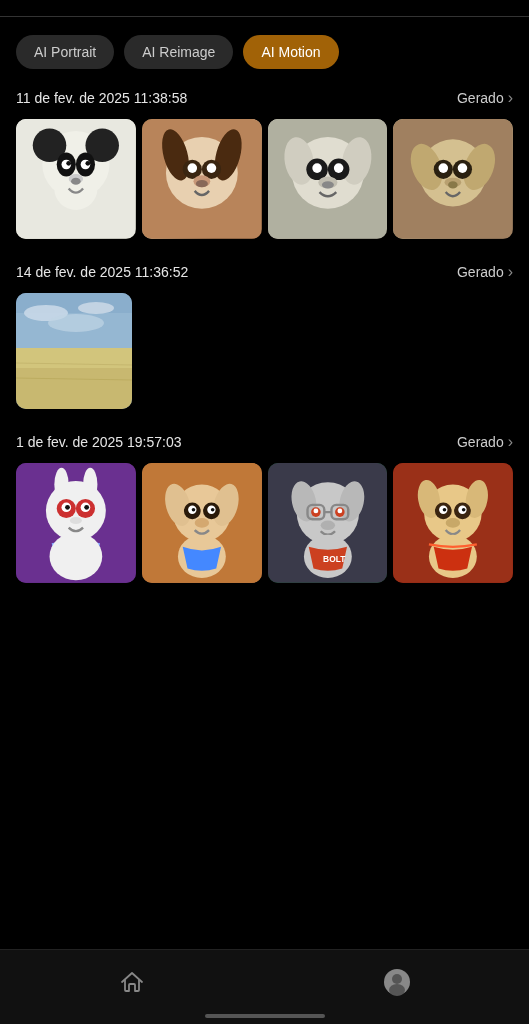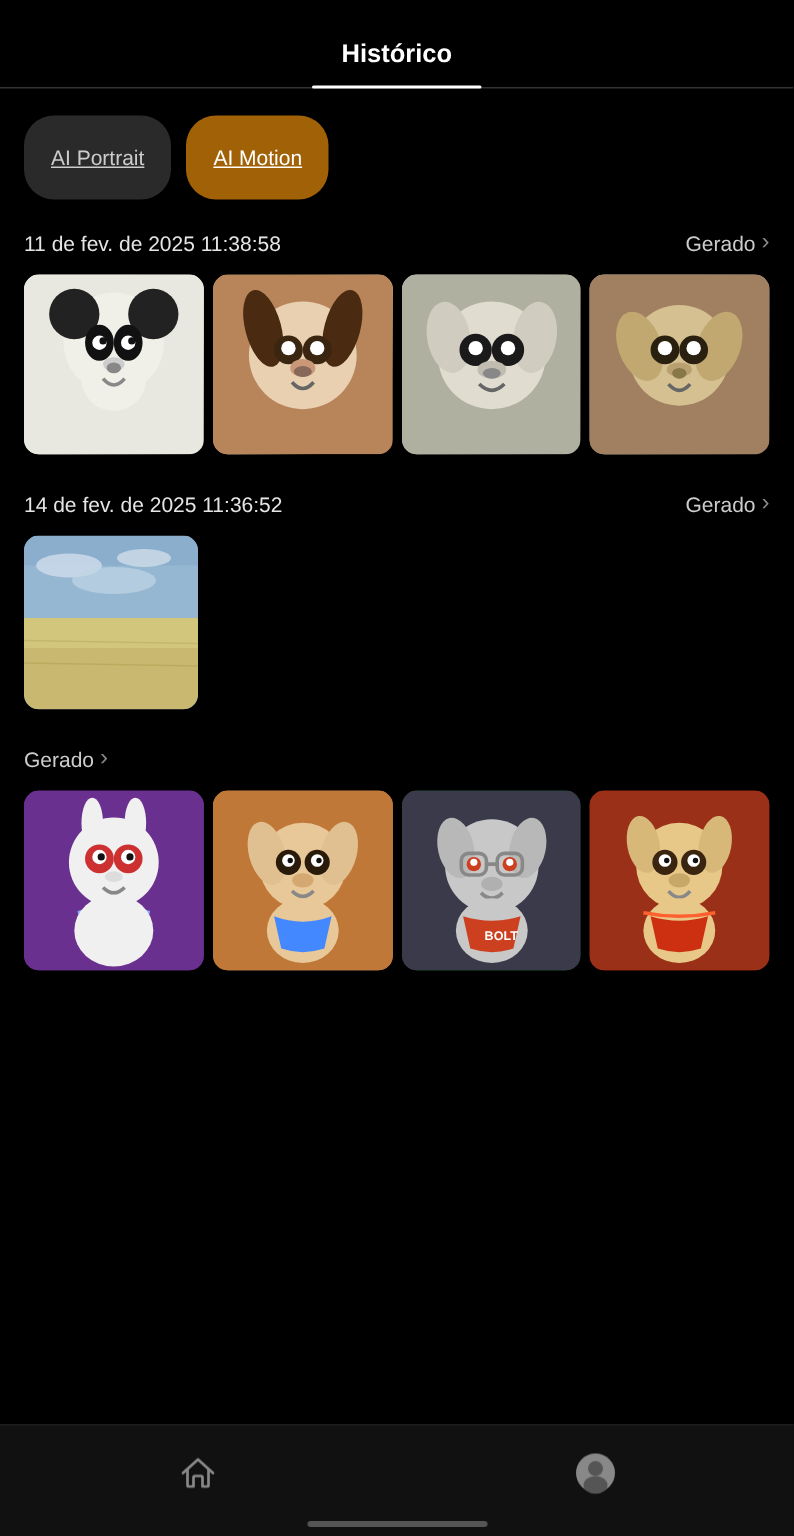--- a/index.html
+++ b/index.html
@@ -55,26 +55,25 @@
       gap: 10px;
       padding: 0 16px;
       margin-bottom: 20px;
     }
 
     .chip {
       background: #2a2a2a;
       color: #ccc;
       border: none;
       border-radius: 20px;
-      padding: 20px 18px;
+      padding: 9px 18px;
       font-size: 14px;
       cursor: pointer;
       font-family: inherit;
       white-space: nowrap;
-      text-decoration: underline;
     }
 
     .chip.active {
       background: #a16207;
       color: #fff;
     }
 
     .section {
       padding: 0 16px;
       margin-bottom: 10px;
@@ -186,25 +185,25 @@
       width: 120px;
       height: 4px;
       background: #555;
       border-radius: 2px;
     }
   </style>
 </head>
 <body>
 
 <div class="top-tabs">
-  <div class="tab-item active">Histórico</div>
 </div>
 
 <div class="filter-chips">
   <button class="chip">AI Portrait</button>
+  <button class="chip">AI Reimage</button>
   <button class="chip active">AI Motion</button>
 </div>
 
 <div class="section">
   <div class="section-header">
     <span class="section-date">11 de fev. de 2025 11:38:58</span>
     <span class="section-status">
       <span>Gerado</span>
       <span class="chevron">›</span>
     </span>
@@ -302,20 +301,21 @@
 
         <line x1="0" y1="70" x2="116" y2="72" stroke="#b8a860" stroke-width="1" opacity="0.5"></line>
         <line x1="0" y1="85" x2="116" y2="87" stroke="#b0a050" stroke-width="1" opacity="0.5"></line>
       </svg>
     </div>
   </div>
 </div>
 
 <div class="section">
   <div class="section-header">
+    <span class="section-date">1 de fev. de 2025 19:57:03</span>
     <span class="section-status">
       <span>Gerado</span>
       <span class="chevron">›</span>
     </span>
   </div>
   <div class="image-grid">
 
     <div class="image-thumb" style="background:#5a2878;">
       <svg viewBox="0 0 100 100" xmlns="http://www.w3.org/2000/svg" width="100%" height="100%">
         <rect width="100" height="100" fill="#6a3090"></rect>

